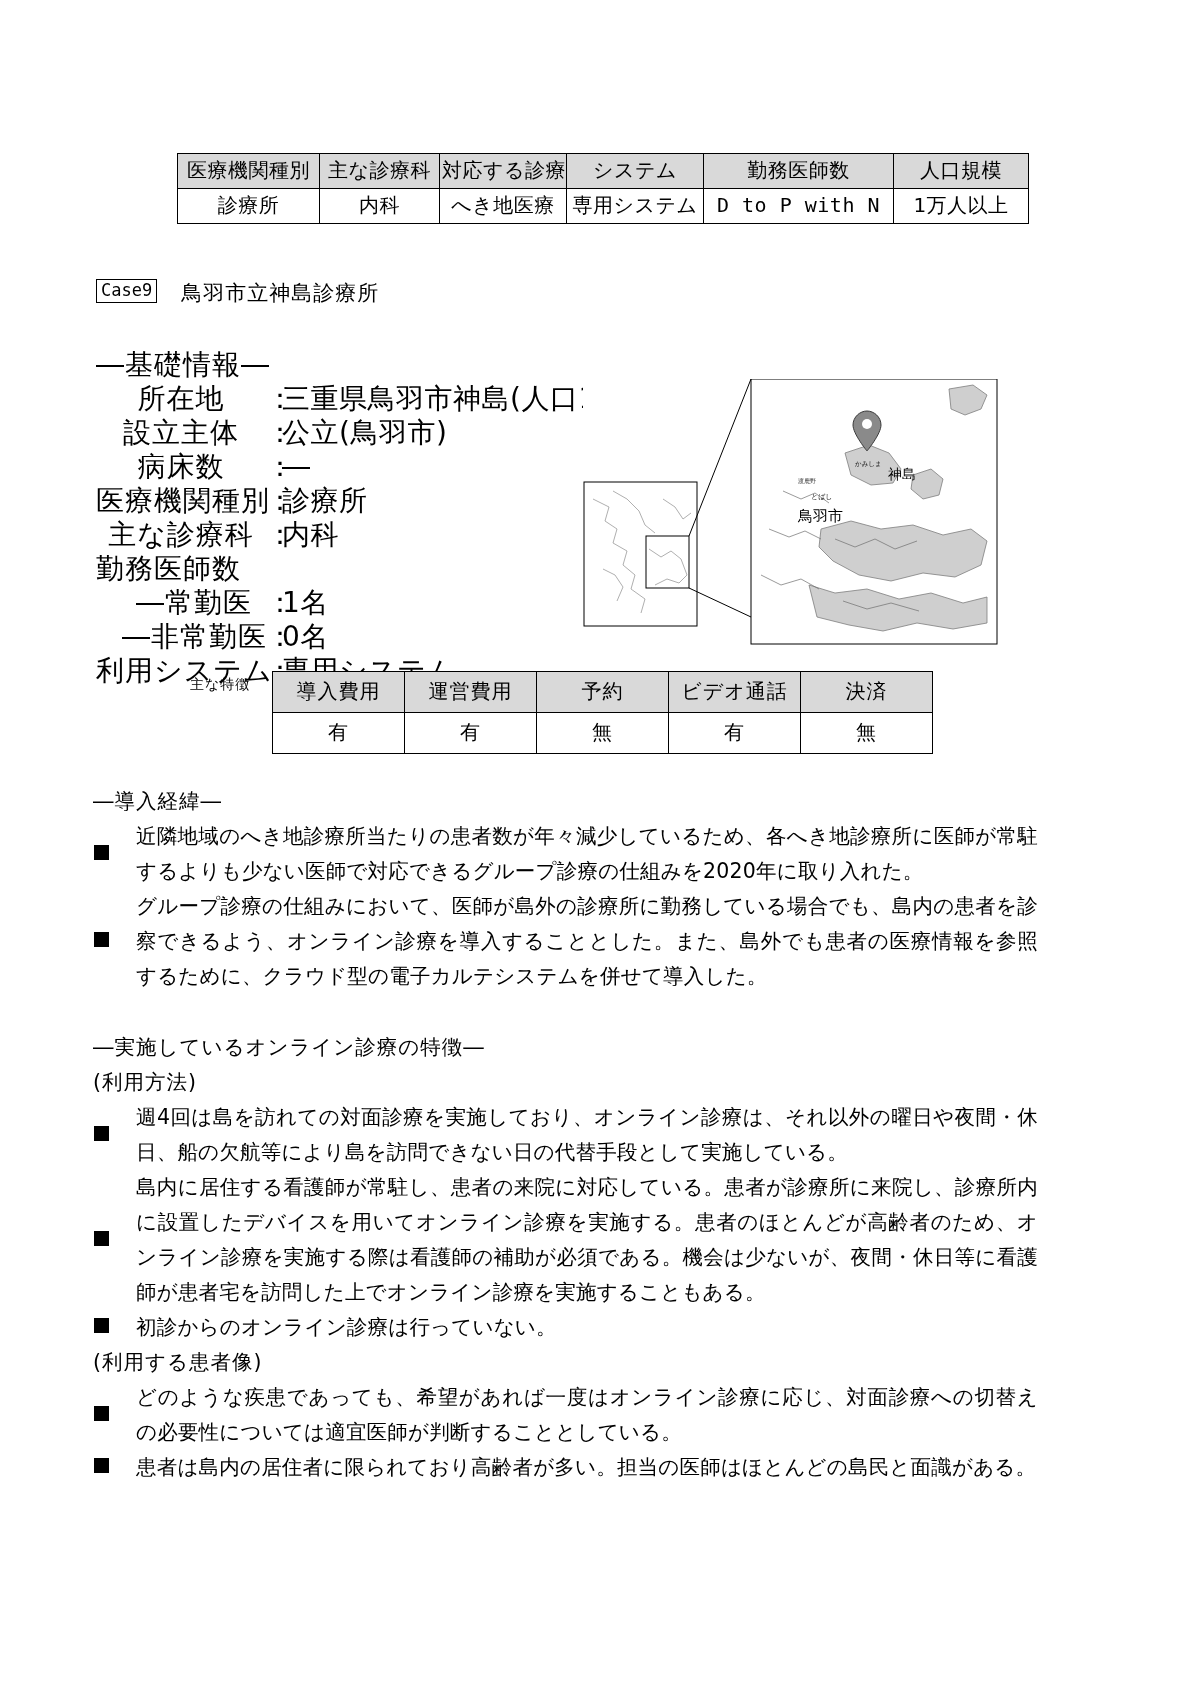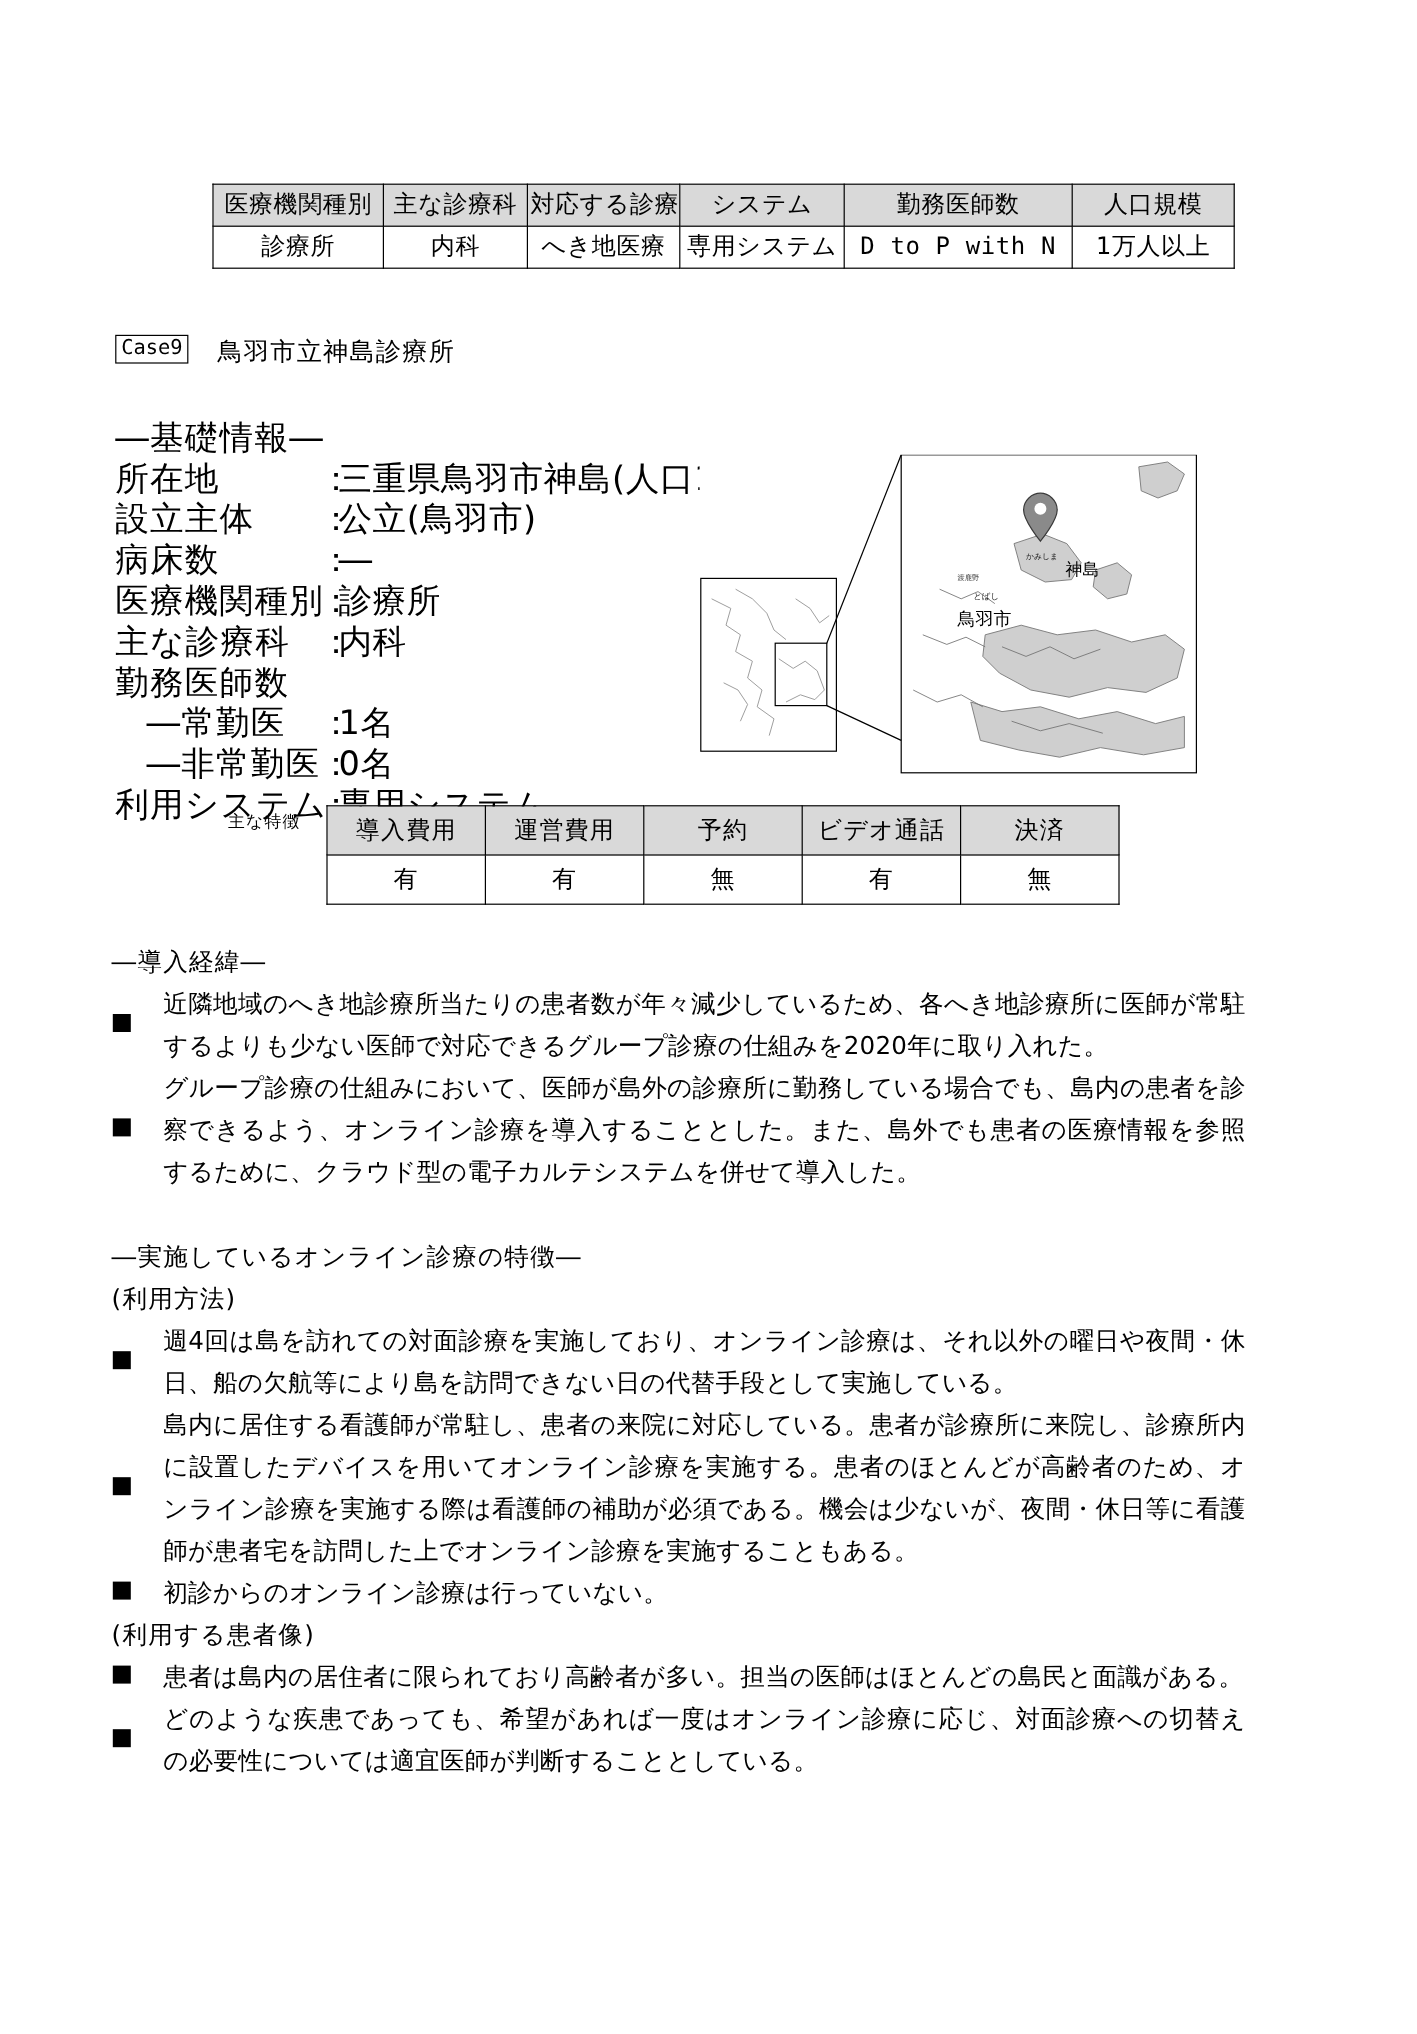--- a/index.html
+++ b/index.html
@@ -87,20 +87,21 @@
     font-size: 28px;
     line-height: 34px;
   }
   .basic-section-title {
     letter-spacing: 1px;
     white-space: nowrap;
   }
   .info-row {
     display: flex;
     white-space: nowrap;
+    text-align: center;
   }
   .info-label {
     width: 170px;
     letter-spacing: 1px;
   }
   .info-label.indent {
     padding-left: 26px;
     width: 144px;
   }
   .info-colon {
@@ -388,22 +389,22 @@
 
     <div class="bullet">
       <span class="bullet-mark"></span>
       <span class="bullet-text">初診からのオンライン診療は行っていない。</span>
     </div>
 
     <div class="sub-head">(利用する患者像)</div>
 
     <div class="bullet">
       <span class="bullet-mark"></span>
+      <span class="bullet-text">どのような疾患であっても、希望があれば一度はオンライン診療に応じ、対面診療への切替えの必要性については適宜医師が判断することとしている。</span>
+    </div>
+
+    <div class="bullet">
+      <span class="bullet-mark"></span>
       <span class="bullet-text">患者は島内の居住者に限られており高齢者が多い。担当の医師はほとんどの島民と面識がある。</span>
-    </div>
-
-    <div class="bullet">
-      <span class="bullet-mark"></span>
-      <span class="bullet-text">どのような疾患であっても、希望があれば一度はオンライン診療に応じ、対面診療への切替えの必要性については適宜医師が判断することとしている。</span>
     </div>
 
   </div>
 </div>
 
 </body></html>

